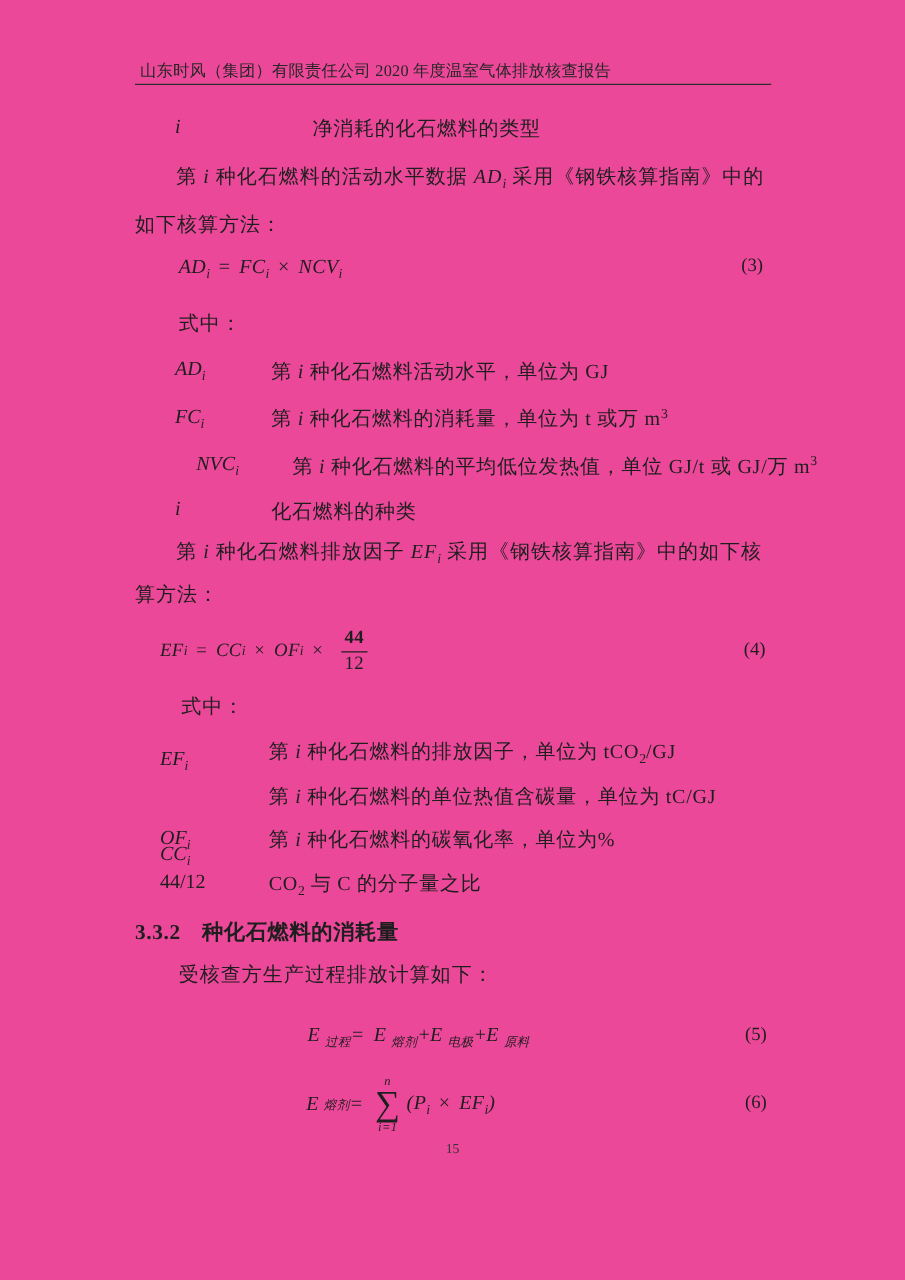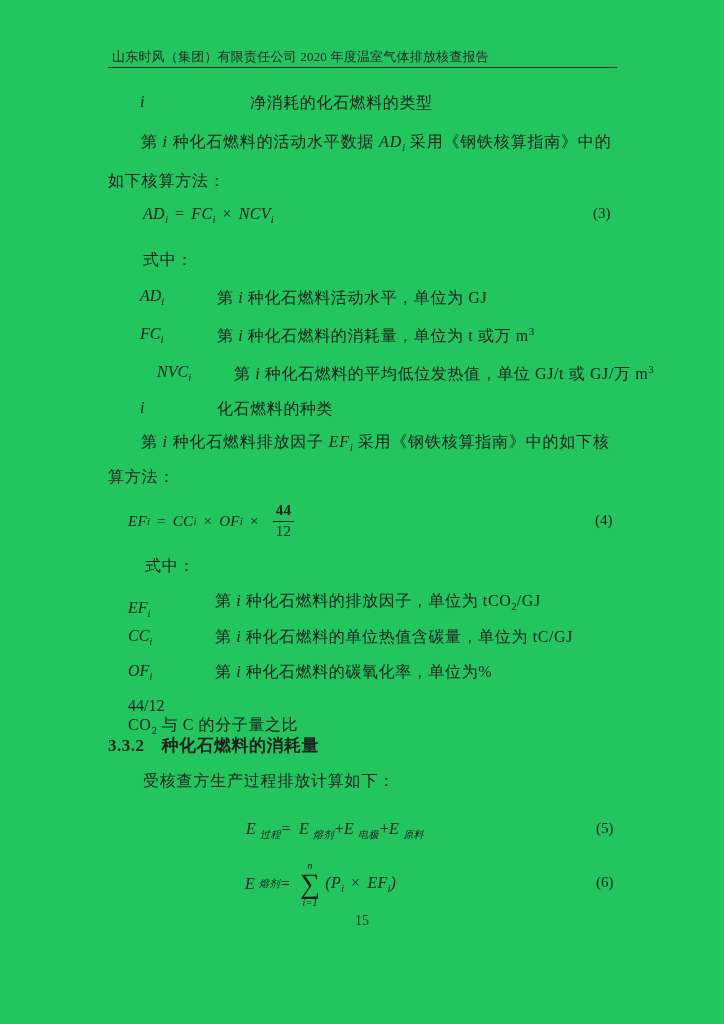--- a/index.html
+++ b/index.html
@@ -1,18 +1,18 @@
 <!DOCTYPE html>
 <html><head>
 <meta charset="utf-8">
 <style>
   html,body { margin:0; padding:0; background:#e9e9e9; }
   .page {
     position:relative; width:724px; height:1024px; margin:0 auto;
-    background:#22c55e; overflow:hidden;
+    background:#ec4899; overflow:hidden;
     font-family:"Liberation Serif","DejaVu Serif",serif;
     color:#1e1e1e;
   }
   .abs { position:absolute; white-space:nowrap; }
   .hdr { font-size:13px; letter-spacing:0.2px; color:#262626; }
   .hdr-rule { position:absolute; left:108px; top:67px; width:509px; height:1px; background:#2c2c2c; }
   .cjk { font-size:16px; letter-spacing:0.8px; line-height:20px; }
   .defrow { position:absolute; display:flex; font-size:16px; letter-spacing:0.6px; white-space:nowrap; }
   .term { display:inline-block; flex-shrink:0; font-style:italic; letter-spacing:0; }
   .term.roman { font-style:normal; }
@@ -28,21 +28,21 @@
   .fr-n { line-height:1.15; padding:0 3px 1px; border-bottom:1px solid #1e1e1e;font-weight:bold; }
   .fr-d { line-height:1.15; padding-top:1px; }
   .csub { font-size:10px; font-style:italic; margin:0 1px 0 4px; }
   .eqgap { margin-right:8px; }
   .f6 { display:flex; align-items:center; height:54px; }
   .sum { display:inline-flex; flex-direction:column; align-items:center; margin:0 5px 0 2px; line-height:1; }
   .sigma { font-size:28px; line-height:0.9; font-style:normal; }
   .sum-top,.sum-bot { font-size:10px; line-height:1.1; }
   .heading { font-size:17px; font-weight:bold; letter-spacing:0.5px; }
   .hnum { margin-right:17px; }
-  .pagenum { position:absolute; left:0; right:0; top:913px; text-align:center; font-size:14px; color:#333; }
+  .pagenum { position:absolute; left:0; right:0; top:913px; text-align:center; font-size:11px; color:#333; }
 </style>
 </head>
 <body>
 
 <div class="page">
 
   <div class="hdr abs" style="left:112px; top:48px;">山东时风（集团）有限责任公司 2020 年度温室气体排放核查报告</div>
   <div class="hdr-rule"></div>
 
   <div class="defrow" style="left:140px; top:93px;">
@@ -101,28 +101,28 @@
   </div>
   <div class="fnum abs" style="left:595px; top:512px;">(4)</div>
 
   <div class="cjk abs" style="left:145px; top:556px;">式中：</div>
 
   <div class="defrow" style="left:128px; top:591px;">
     <span class="term" style="width:87px;margin-top:8px;"><i>EF</i><sub class="fsub"><i>i</i></sub></span>
     <span class="desc"><span>第 </span><i>i</i><span> 种化石燃料的排放因子，单位为 tCO</span><sub class="ssub">2</sub><span>/GJ</span></span>
   </div>
   <div class="defrow" style="left:128px; top:627px;">
-    <span class="term" style="width:87px;"><i>CC</i><sub class="fsub"><i>i</i></sub></span>
+    <span class="term" style="width:87px;margin-top:48px;"><i>CC</i><sub class="fsub"><i>i</i></sub></span>
     <span class="desc"><span>第 </span><i>i</i><span> 种化石燃料的单位热值含碳量，单位为 tC/GJ</span></span>
   </div>
   <div class="defrow" style="left:128px; top:662px;">
     <span class="term" style="width:87px;"><i>OF</i><sub class="fsub"><i>i</i></sub></span>
     <span class="desc"><span>第 </span><i>i</i><span> 种化石燃料的碳氧化率，单位为%</span></span>
   </div>
-  <div class="defrow" style="left:128px; top:697px;flex-direction:column;">
+  <div class="defrow" style="left:128px; top:697px;">
     <span class="term roman" style="width:87px;"><span>44/12</span></span>
     <span class="desc"><span>CO</span><sub class="ssub">2</sub><span> 与 C 的分子量之比</span></span>
   </div>
 
   <div class="heading abs" style="left:108px; top:734px;">
     <span class="hnum">3.3.2</span><span>种化石燃料的消耗量</span>
   </div>
 
   <div class="cjk abs" style="left:143px; top:771px;">受核查方生产过程排放计算如下：</div>
 

